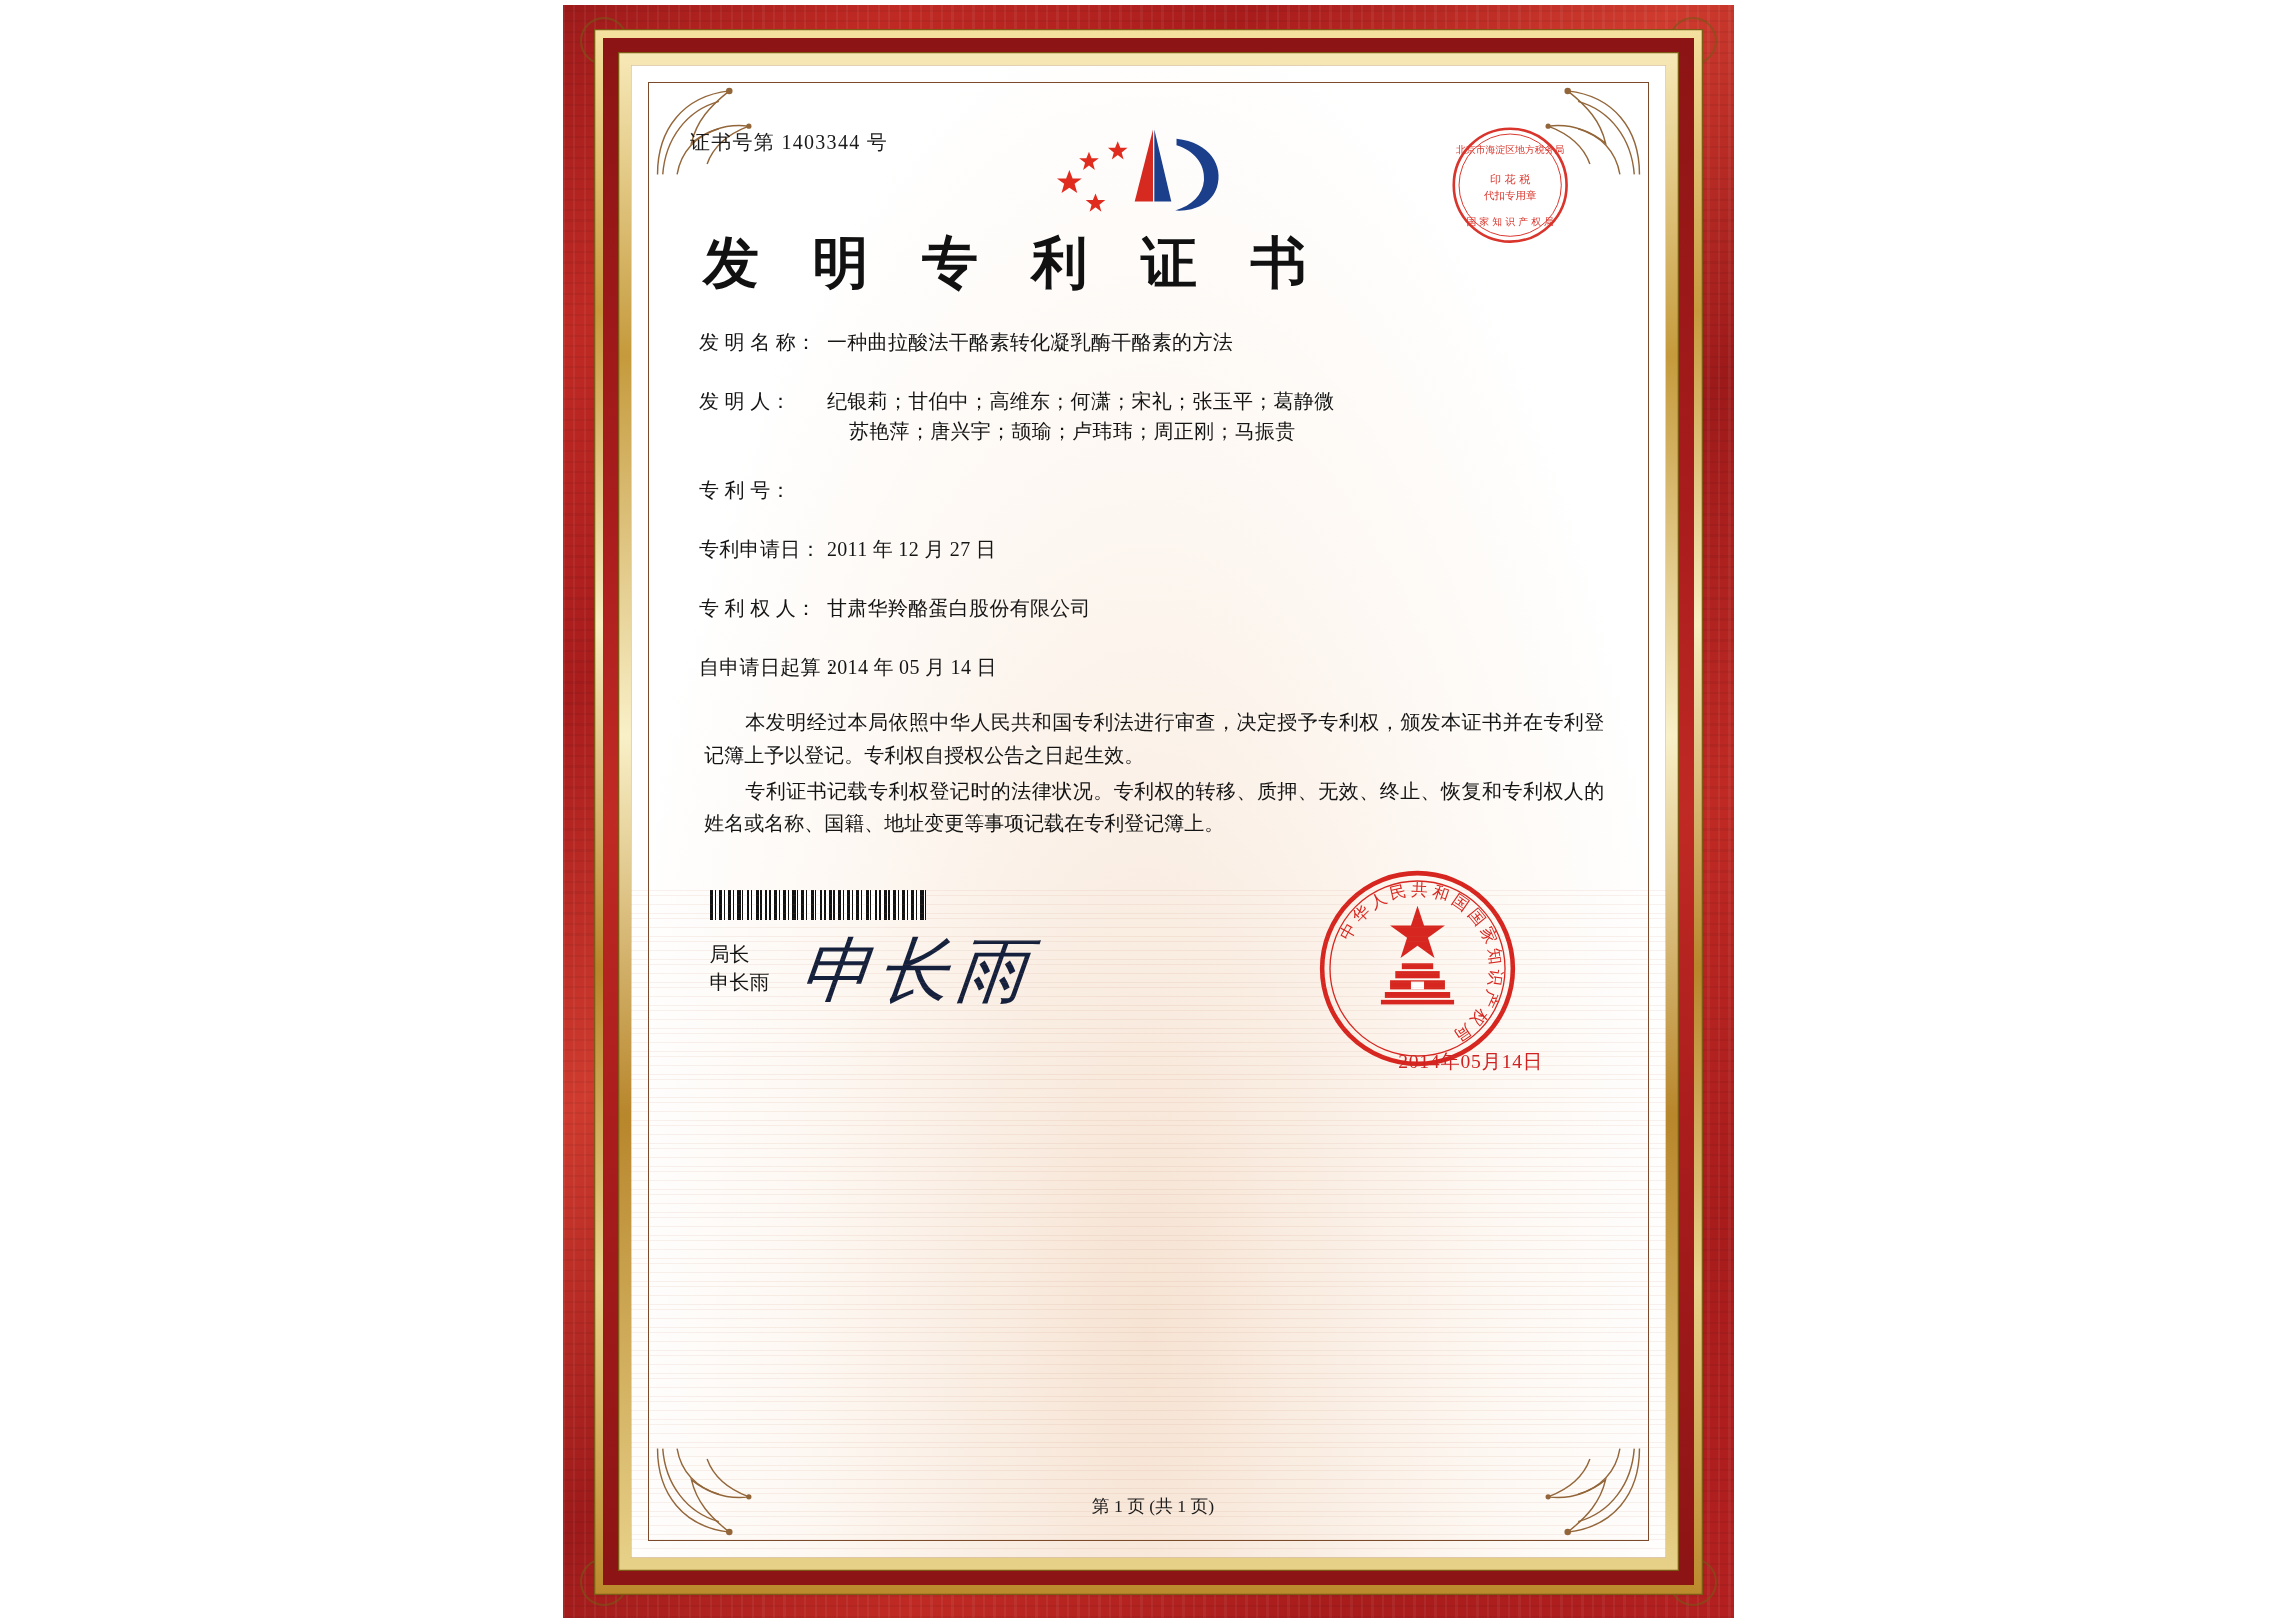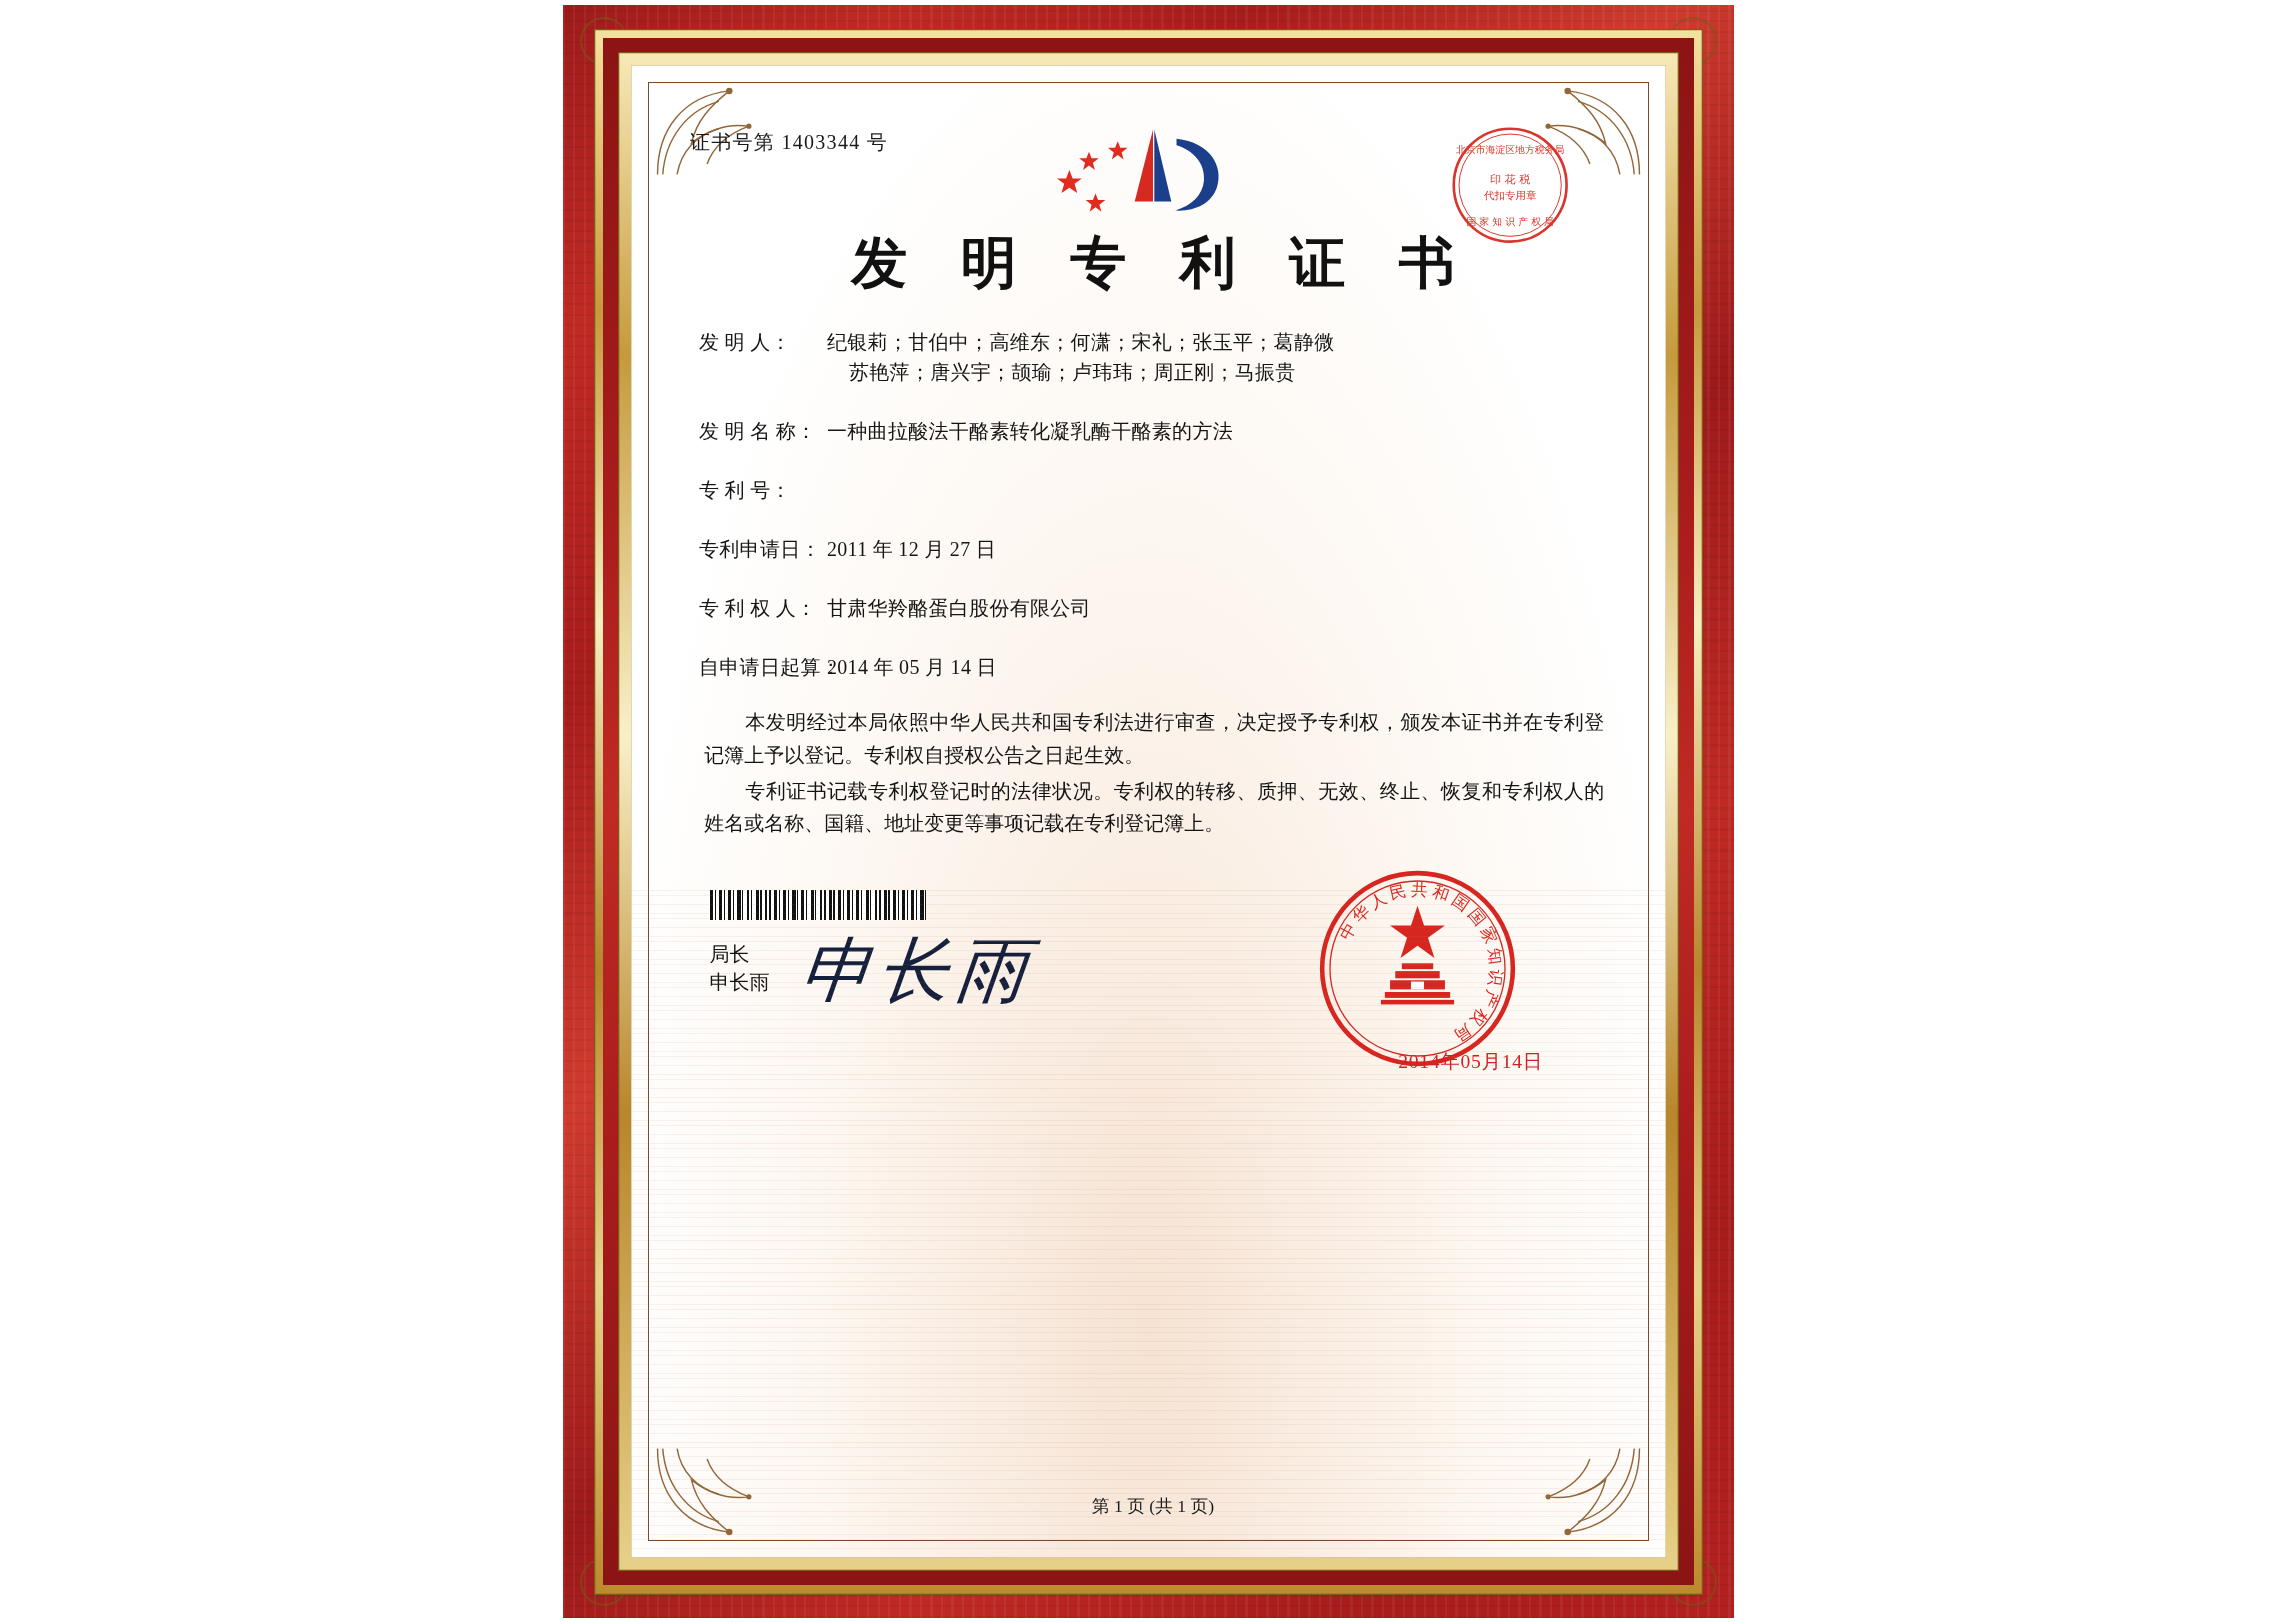--- a/index.html
+++ b/index.html
@@ -182,21 +182,20 @@
     height: 141px;
     text-align: right;
   }
   .tax-seal svg { width: 100%; height: 100%; display: block; }
 
   .title {
     position: absolute;
     left: 0;
     right: 0;
     top: 115px;
-    text-align: center;
     font-size: 56px;
     letter-spacing: 17px;
     font-weight: 700;
     color: #111;
     font-family: "DejaVu Serif", "Liberation Serif", serif;
     text-indent: 17px;
   }
 
   
   .fields {
@@ -409,30 +408,30 @@
               <text x="107" y="168" font-size="15" text-anchor="middle">国 家 知 识 产 权 局</text>
             </g>
           </svg>
         </div>
 
         <div class="title">发 明 专 利 证 书</div>
 
         <div class="fields">
 
           <div class="frow">
+            <div class="flabel">发  明  名  称：</div>
+            <div class="fvalue">一种曲拉酸法干酪素转化凝乳酶干酪素的方法</div>
+          </div>
+
+          <div class="frow">
             <div class="flabel">发    明    人：</div>
             <div class="fvalue">
               <span>纪银莉；甘伯中；高维东；何潇；宋礼；张玉平；葛静微</span>
               <span class="line2">苏艳萍；唐兴宇；颉瑜；卢玮玮；周正刚；马振贵</span>
             </div>
-          </div>
-
-          <div class="frow">
-            <div class="flabel">发  明  名  称：</div>
-            <div class="fvalue">一种曲拉酸法干酪素转化凝乳酶干酪素的方法</div>
           </div>
 
           <div class="frow">
             <div class="flabel">专    利    号：</div>
           </div>
 
           <div class="frow">
             <div class="flabel">专利申请日：</div>
             <div class="fvalue">2011 年 12 月 27 日</div>
           </div>

